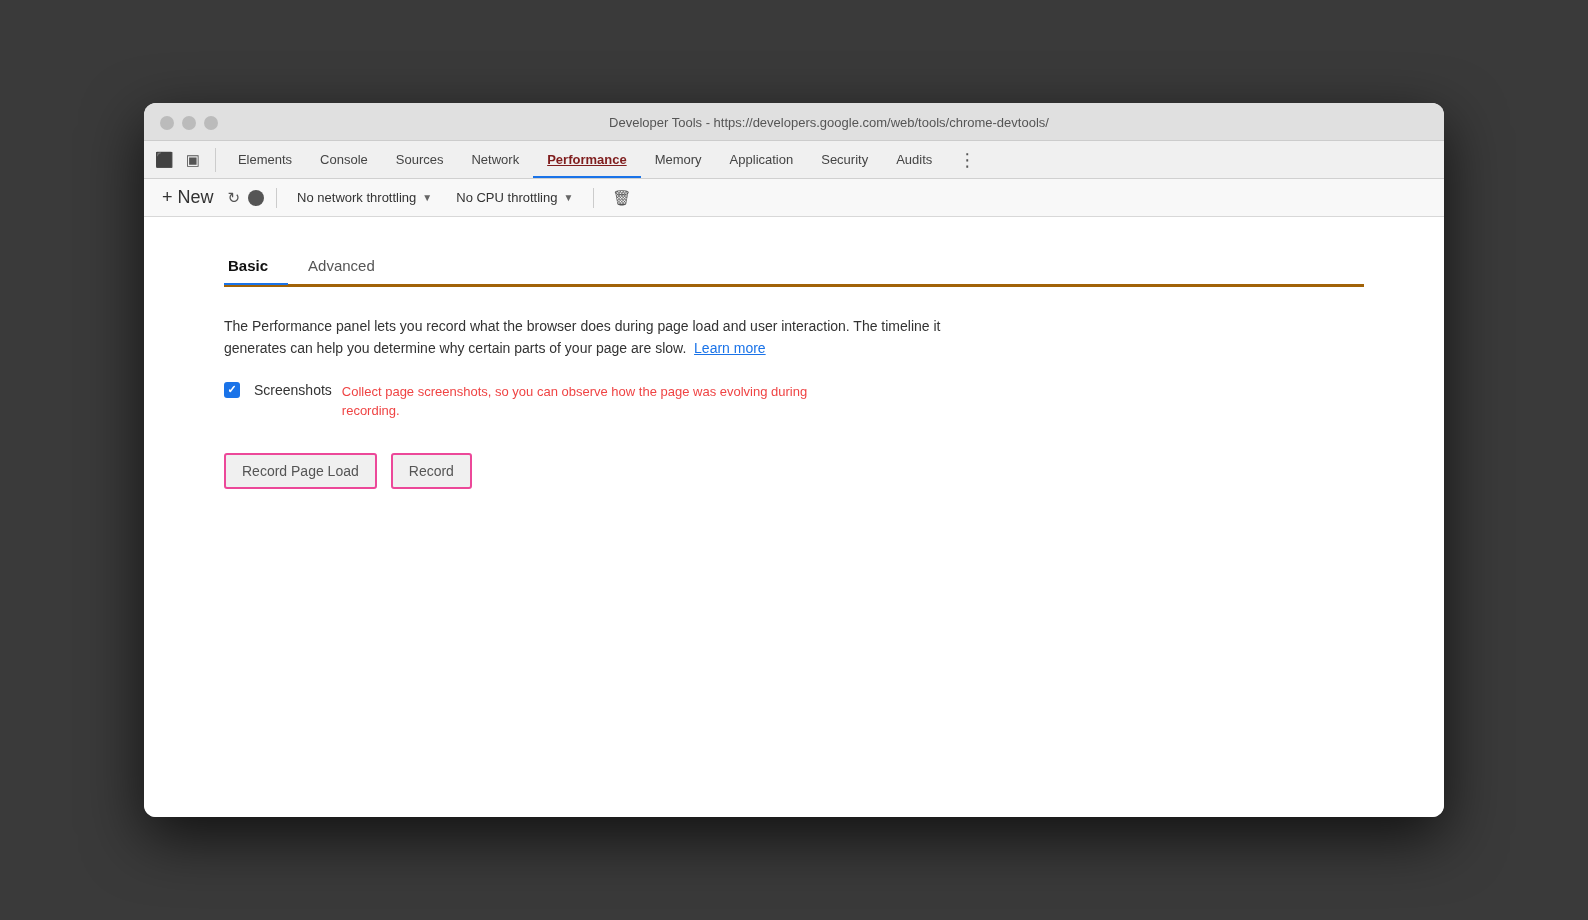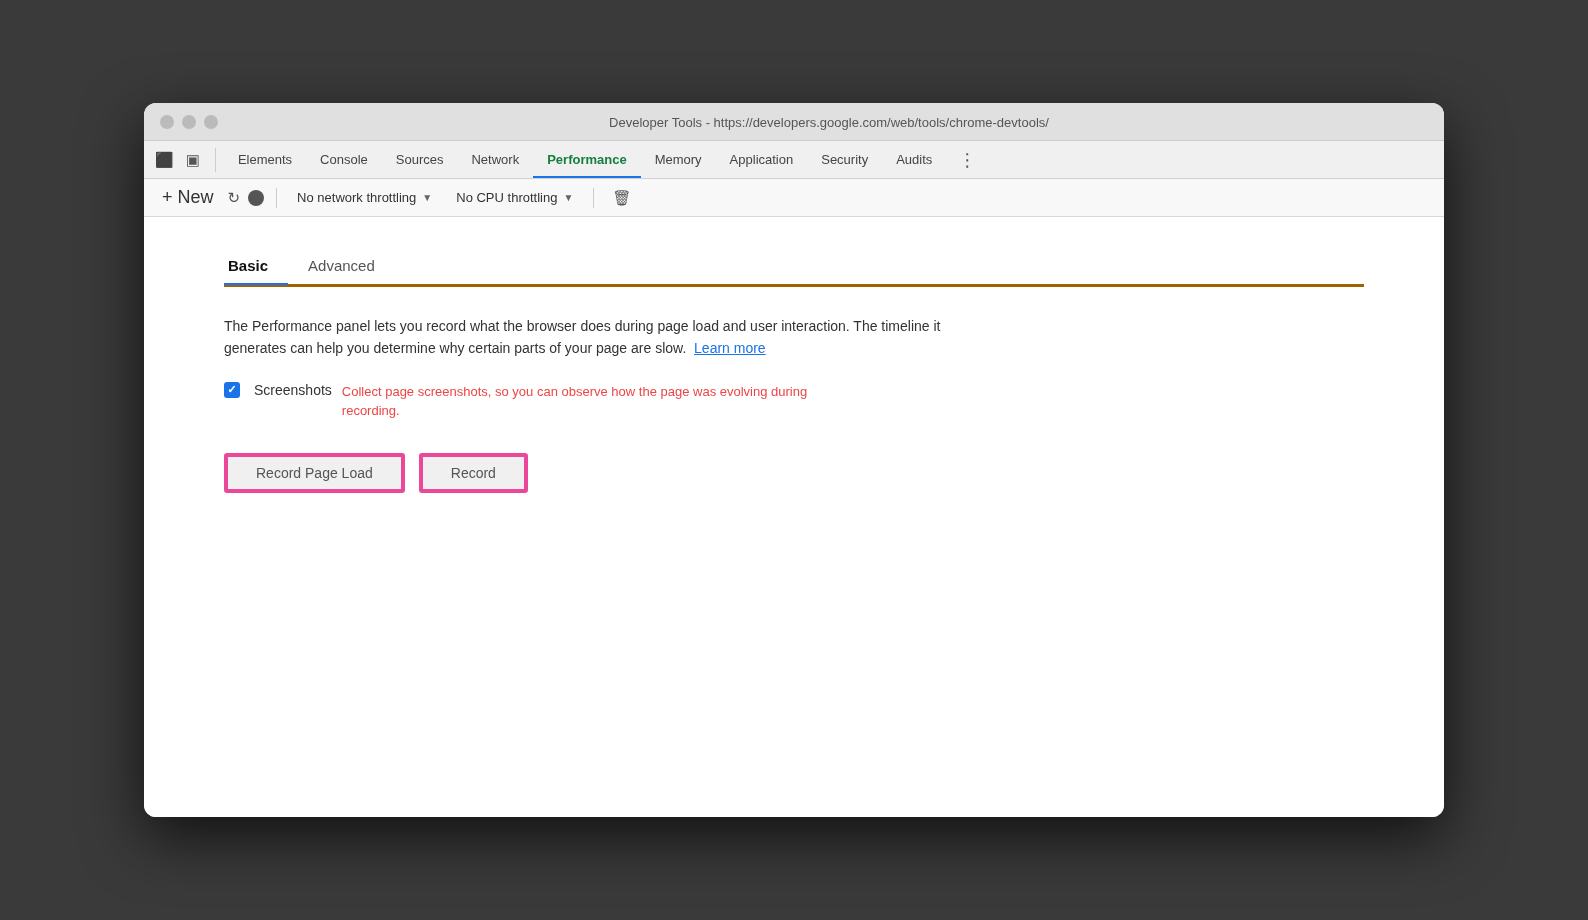--- a/index.html
+++ b/index.html
@@ -19,20 +19,21 @@
       border-radius: 12px;
       box-shadow: 0 20px 60px rgba(0,0,0,0.7);
       overflow: hidden;
     }
 
     
     .title-bar {
       background: #e0e0e0;
       padding: 12px 16px 10px;
       display: flex;
+      align-items: center;
       gap: 12px;
       border-bottom: 1px solid #ccc;
     }
 
     .traffic-lights {
       display: flex;
       gap: 8px;
     }
 
     .traffic-light {
@@ -90,22 +91,23 @@
       display: flex;
       align-items: center;
       font-size: 13px;
       color: #444;
       cursor: pointer;
       white-space: nowrap;
       position: relative;
     }
 
     .tab-item.active {
-      color: #15803d;
+      color: #7f1d1d;
       font-weight: 600;
+      text-decoration: underline;
     }
 
     .tab-item.active::after {
       content: '';
       position: absolute;
       bottom: 0;
       left: 0;
       right: 0;
       height: 2px;
       background: #1a73e8;
@@ -293,23 +295,23 @@
       max-width: 480px;
     }
 
     
     .buttons-row {
       display: flex;
       gap: 14px;
     }
 
     .action-btn {
-      padding: 8px 28px;
+      padding: 8px 16px;
       background: #f0f0f0;
-      border: 4px solid #ec4899;
+      border: 2px solid #ec4899;
       border-radius: 3px;
       font-size: 14px;
       color: #555;
       cursor: pointer;
     }
   </style>
 </head>
 <body>
 
 <div class="window">

